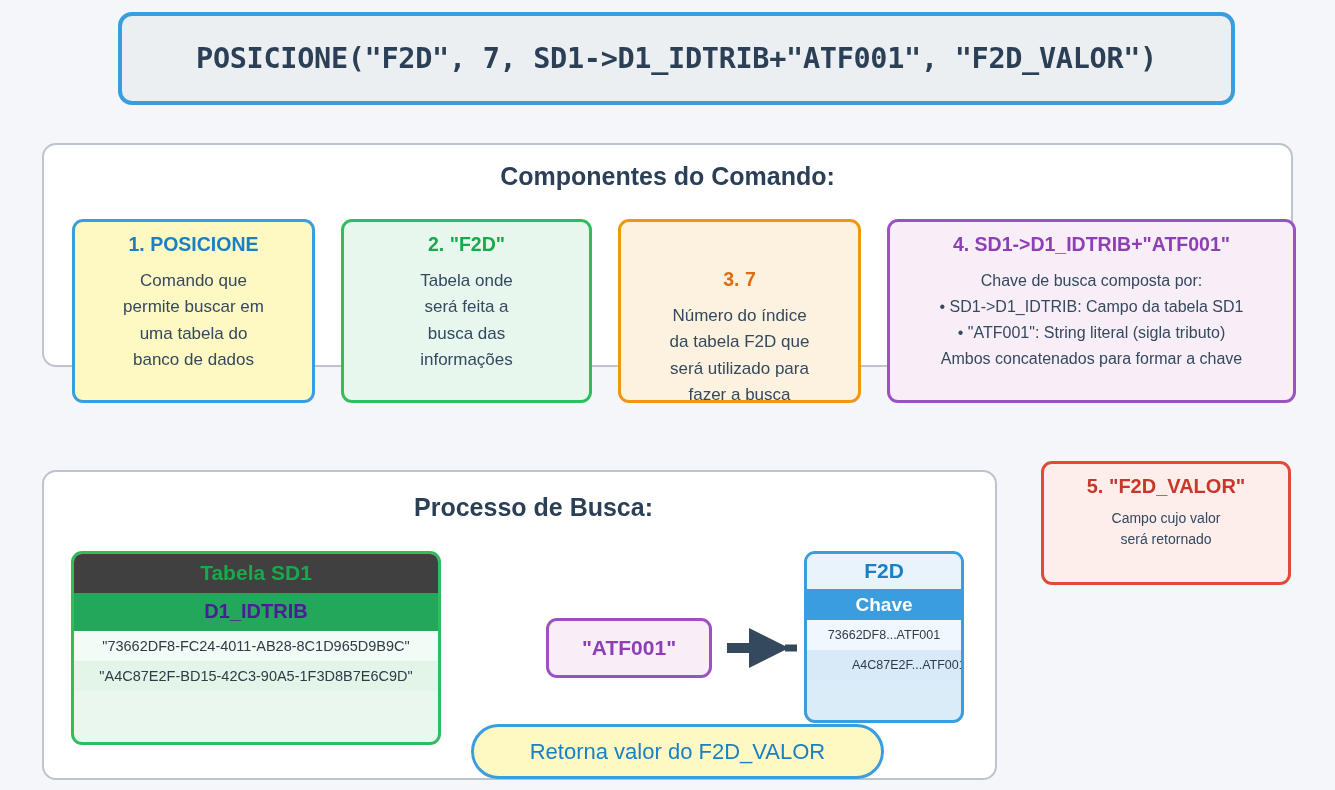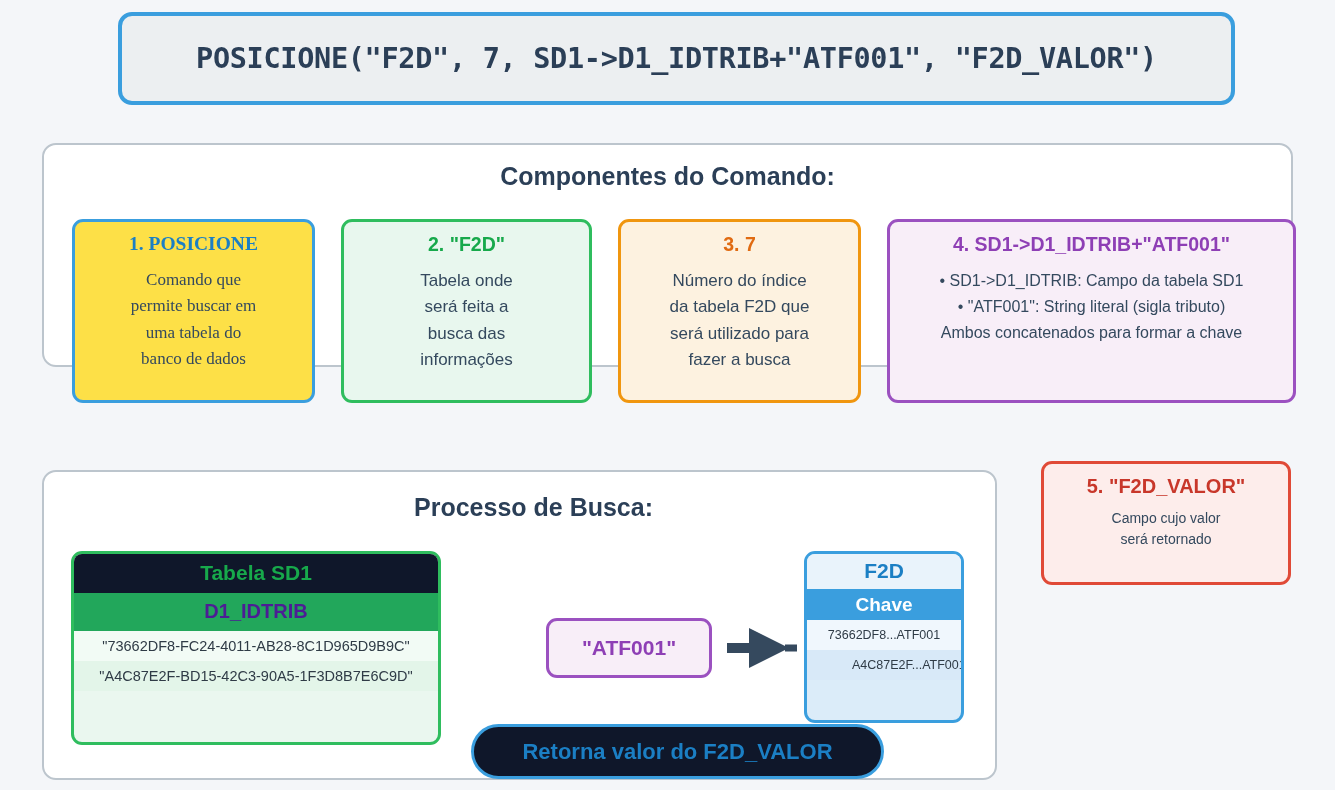--- a/index.html
+++ b/index.html
@@ -83,26 +83,26 @@
     margin-bottom: 12px;
     white-space: nowrap;
   }
   .card-body {
     font-size: 17px;
     line-height: 1.55;
     color: #34495e;
   }
   .card-body .line { display: block; }
 
-  .card.blue   { border-color: #3a9ede; background: #fde047; width: 243px; font-family: Liberation Serif, serif; }
+  .card.blue   { border-color: #3a9ede; background: #fef9c3; width: 243px; }
   .card.blue .card-title { color: #1b7fc4; }
   .card.green  { border-color: #2fbd5e; background: #e8f7ee; width: 251px; }
   .card.green .card-title { color: #17a94b; }
   .card.orange { border-color: #f0960f; background: #fdf2e0; width: 243px; }
-  .card.orange .card-title { color: #e06b12; }
+  .card.orange .card-title { color: #e06b12; margin-top: 35px; }
   .card.purple { border-color: #9b51c0; background: #f8eef8; width: 409px; }
   .card.purple .card-title { color: #8e3fb5; font-size: 19.5px; }
   .card.purple .card-body { font-size: 16px; line-height: 1.62; }
 
   
   #card-five {
     position: absolute;
     left: 1041px;
     top: 461px;
     width: 250px;
@@ -128,21 +128,21 @@
     border: 3px solid #2fbd5e;
     border-radius: 11px;
     overflow: hidden;
     background: #eaf7ef;
   }
   #sd1-table .tbl-caption {
     text-align: center;
     font-size: 21px;
     font-weight: bold;
     color: #17a94b;
-    background: #0f172a;
+    background: #404040;
     padding: 7px 0 8px;
   }
   #sd1-table .tbl-head {
     background: #22a75b;
     color: #4c1d95;
     text-align: center;
     font-size: 20px;
     font-weight: bold;
     padding: 7px 0 8px;
   }
@@ -223,27 +223,27 @@
 
   
   #return-callout {
     position: absolute;
     left: 471px;
     top: 724px;
     width: 413px;
     height: 55px;
     box-sizing: border-box;
     border: 3px solid #3a9ede;
-    background: #0f172a;
+    background: #fef9c3;
     border-radius: 28px;
     display: flex;
     align-items: center;
     justify-content: center;
     font-size: 22px;
-    font-weight: bold;
+    font-weight: normal;
     color: #1b7fc4;
   }
 </style>
 </head>
 <body>
 
 <div class="code-box">
   <span class="code-text">POSICIONE("F2D", 7, SD1-&gt;D1_IDTRIB+"ATF001", "F2D_VALOR")</span>
 </div>
 
@@ -278,20 +278,21 @@
         <span class="line">Número do índice</span>
         <span class="line">da tabela F2D que</span>
         <span class="line">será utilizado para</span>
         <span class="line">fazer a busca</span>
       </div>
     </div>
 
     <div class="card purple">
       <div class="card-title">4. SD1-&gt;D1_IDTRIB+"ATF001"</div>
       <div class="card-body">
+        <span class="line">Chave de busca composta por:</span>
         <span class="line">• SD1-&gt;D1_IDTRIB: Campo da tabela SD1</span>
         <span class="line">• "ATF001": String literal (sigla tributo)</span>
         <span class="line">Ambos concatenados para formar a chave</span>
       </div>
     </div>
 
   </div>
 </div>
 
 <div id="card-five">

